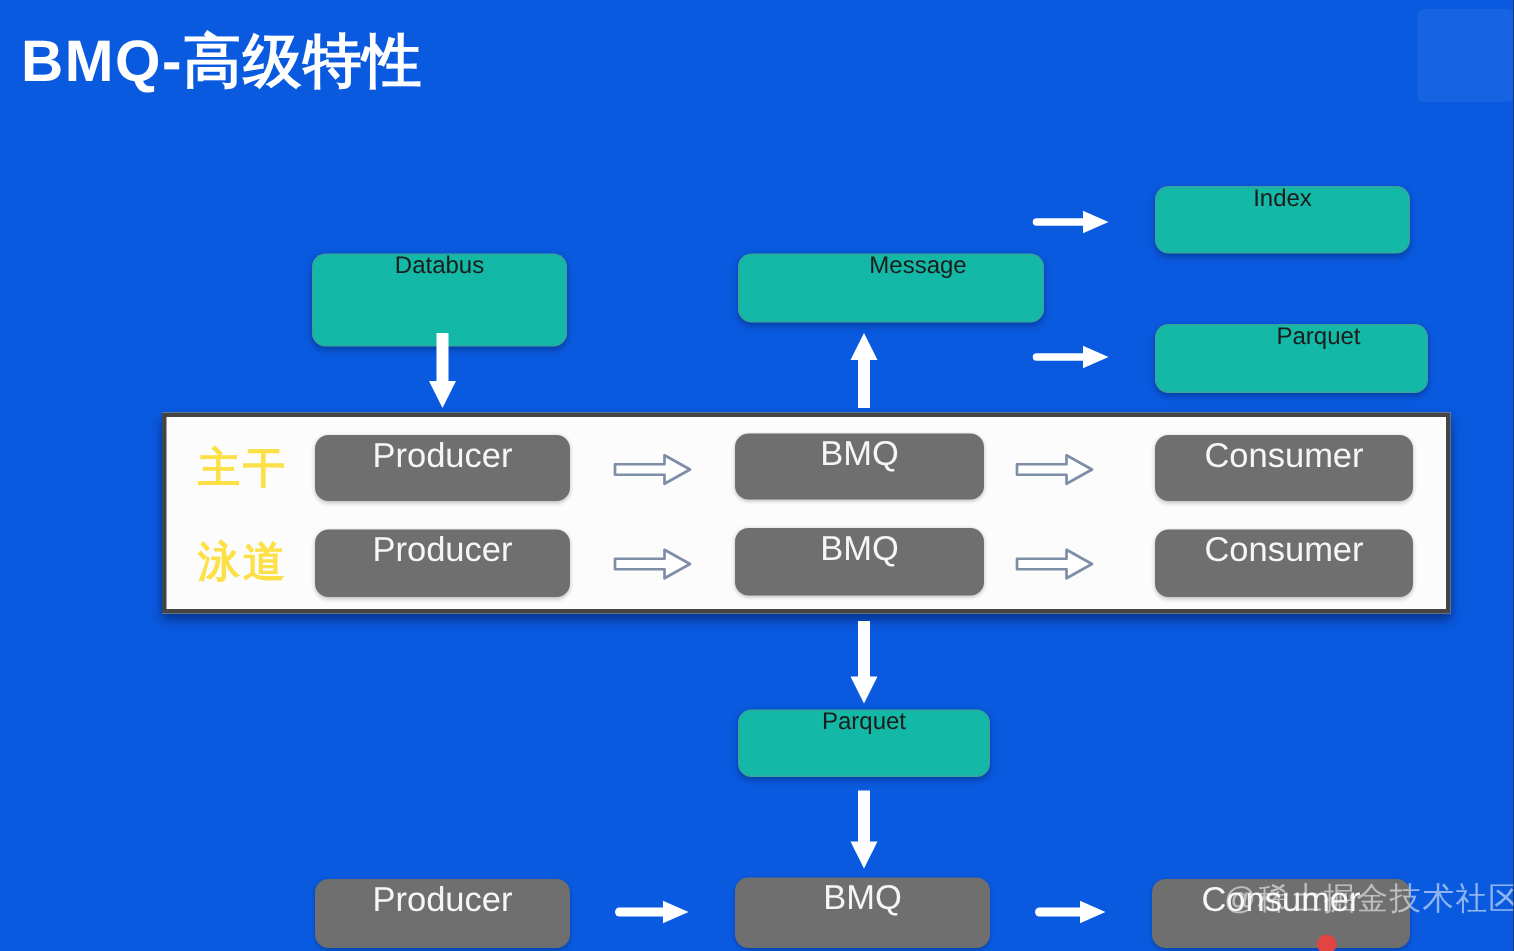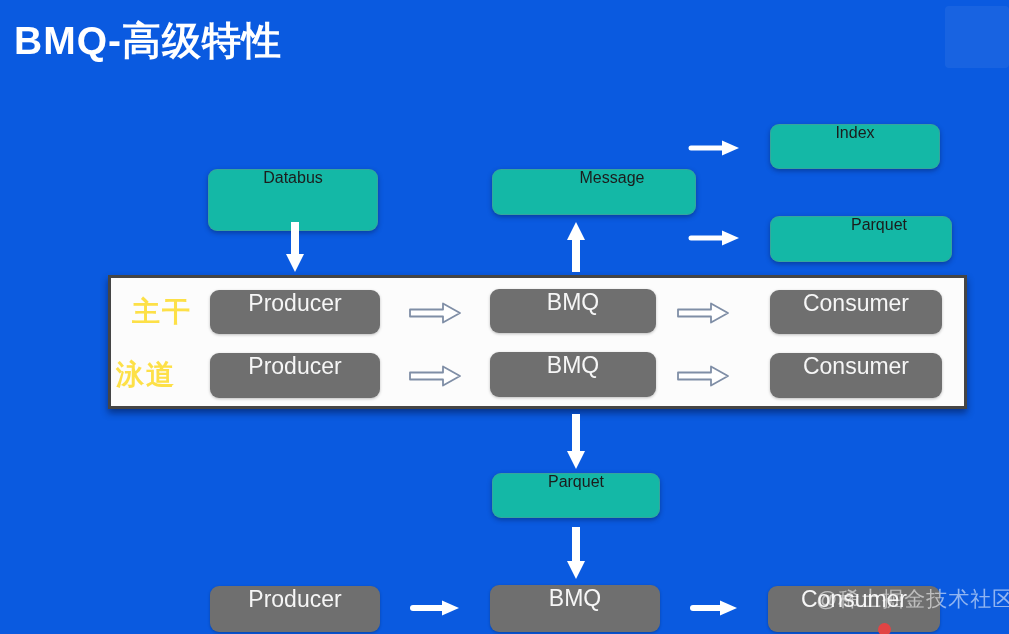--- a/index.html
+++ b/index.html
@@ -102,21 +102,21 @@
     </div>
     <svg class="arrow" style="left:676px;top:301px;" width="54" height="24" viewBox="0 0 54 24">
       <path d="M2 8.5 H35 V2.5 L52 12 L35 21.5 V15.5 H2 Z" fill="#ffffff" stroke="#7f8ea6" stroke-width="1.8" stroke-linejoin="round"></path>
     </svg>
     <div class="gray-box" style="left:770px;top:290px;width:172px;height:44px;">
       <span>Consumer</span>
     </div>
   </div>
 
   <div>
-    <div class="lane-label" style="left:114px;top:357px;">泳道</div>
+    <div class="lane-label" style="left:130px;top:357px;">泳道</div>
     <div class="gray-box" style="left:210px;top:353px;width:170px;height:45px;">
       <span>Producer</span>
     </div>
     <svg class="arrow" style="left:408px;top:364px;" width="54" height="24" viewBox="0 0 54 24">
       <path d="M2 8.5 H35 V2.5 L52 12 L35 21.5 V15.5 H2 Z" fill="#ffffff" stroke="#7f8ea6" stroke-width="1.8" stroke-linejoin="round"></path>
     </svg>
     <div class="gray-box" style="left:490px;top:352px;width:166px;height:45px;">
       <span>BMQ</span>
     </div>
     <svg class="arrow" style="left:676px;top:364px;" width="54" height="24" viewBox="0 0 54 24">

